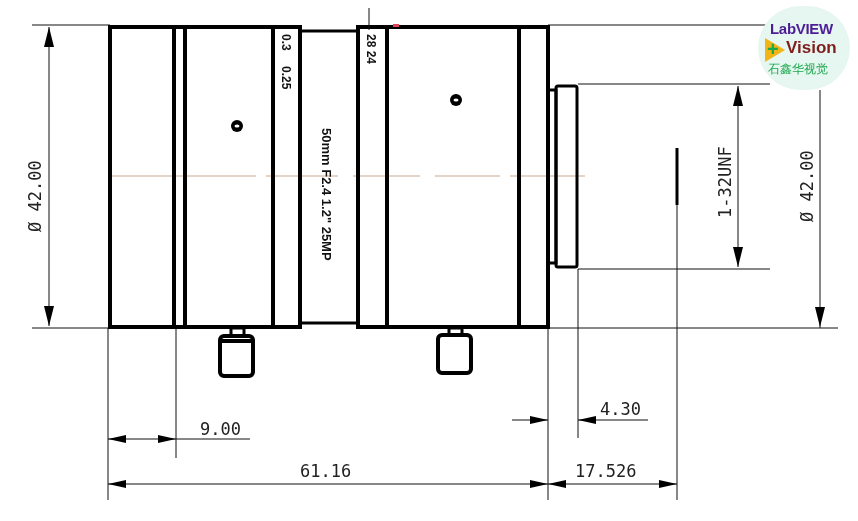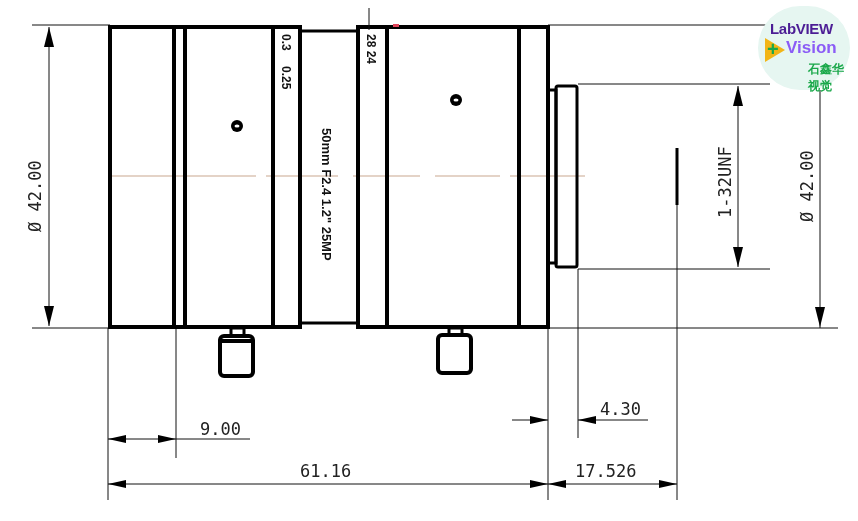--- a/index.html
+++ b/index.html
@@ -7,22 +7,22 @@
     #drawing { position: absolute; left: 0; top: 0; width: 858px; height: 521px; }
     .thick { stroke: #000; stroke-width: 4; fill: none; }
     .med { stroke: #000; stroke-width: 3; fill: none; }
     .thin { stroke: #111; stroke-width: 1; fill: none; }
     .dimtxt { font-family: "DejaVu Sans Mono", monospace; font-size: 17px; fill: #222; font-weight: normal; }
     .lenstxt { font-family: "Liberation Sans", sans-serif; font-size: 12px; fill: #111; font-weight: bold; }
     .centerline { stroke: #c9a890; stroke-width: 1.2; }
     .arrow { fill: #000; }
     #logo { position: absolute; left: 758px; top: 6px; width: 92px; height: 84px; border-radius: 46px; background: #e6f6f1; }
     #logo .l1 { position: absolute; left: 12px; top: 14px; font-family: "Liberation Sans", sans-serif; font-size: 15px; color: #4c1d95; font-weight: bold; letter-spacing: -0.3px; }
-    #logo .l2 { position: absolute; left: 28px; top: 32px; font-family: "Liberation Sans", sans-serif; font-size: 17px; color: #8b5cf6; font-weight: bold; }
-    #logo .l3 { position: absolute; left: 10px; top: 55px; font-family: "DejaVu Sans", sans-serif; font-size: 12px; color: #1aa84a; font-weight: bold; margin-left: 40px; }
+    #logo .l2 { position: absolute; left: 28px; top: 32px; font-family: "Liberation Sans", sans-serif; font-size: 17px; color: #7f1d1d; font-weight: bold; }
+    #logo .l3 { position: absolute; left: 10px; top: 55px; font-family: "DejaVu Sans", sans-serif; font-size: 12px; color: #1aa84a; font-weight: normal; }
     #logo .tri { position: absolute; left: 7px; top: 32px; width: 0; height: 0; border-top: 12px solid transparent; border-bottom: 12px solid transparent; border-left: 20px solid #f2b516; }
     #logo .plus { position: absolute; left: 9px; top: 31px; font-family: "Liberation Sans", sans-serif; font-size: 20px; color: #1aa84a; font-weight: bold; line-height: 24px; }
   </style>
 </head>
 <body>
 
 <svg id="drawing" width="858" height="521" viewBox="0 0 858 521" xmlns="http://www.w3.org/2000/svg">
 
   <g>
     <line class="thin" x1="32" y1="25" x2="110" y2="25"></line>

